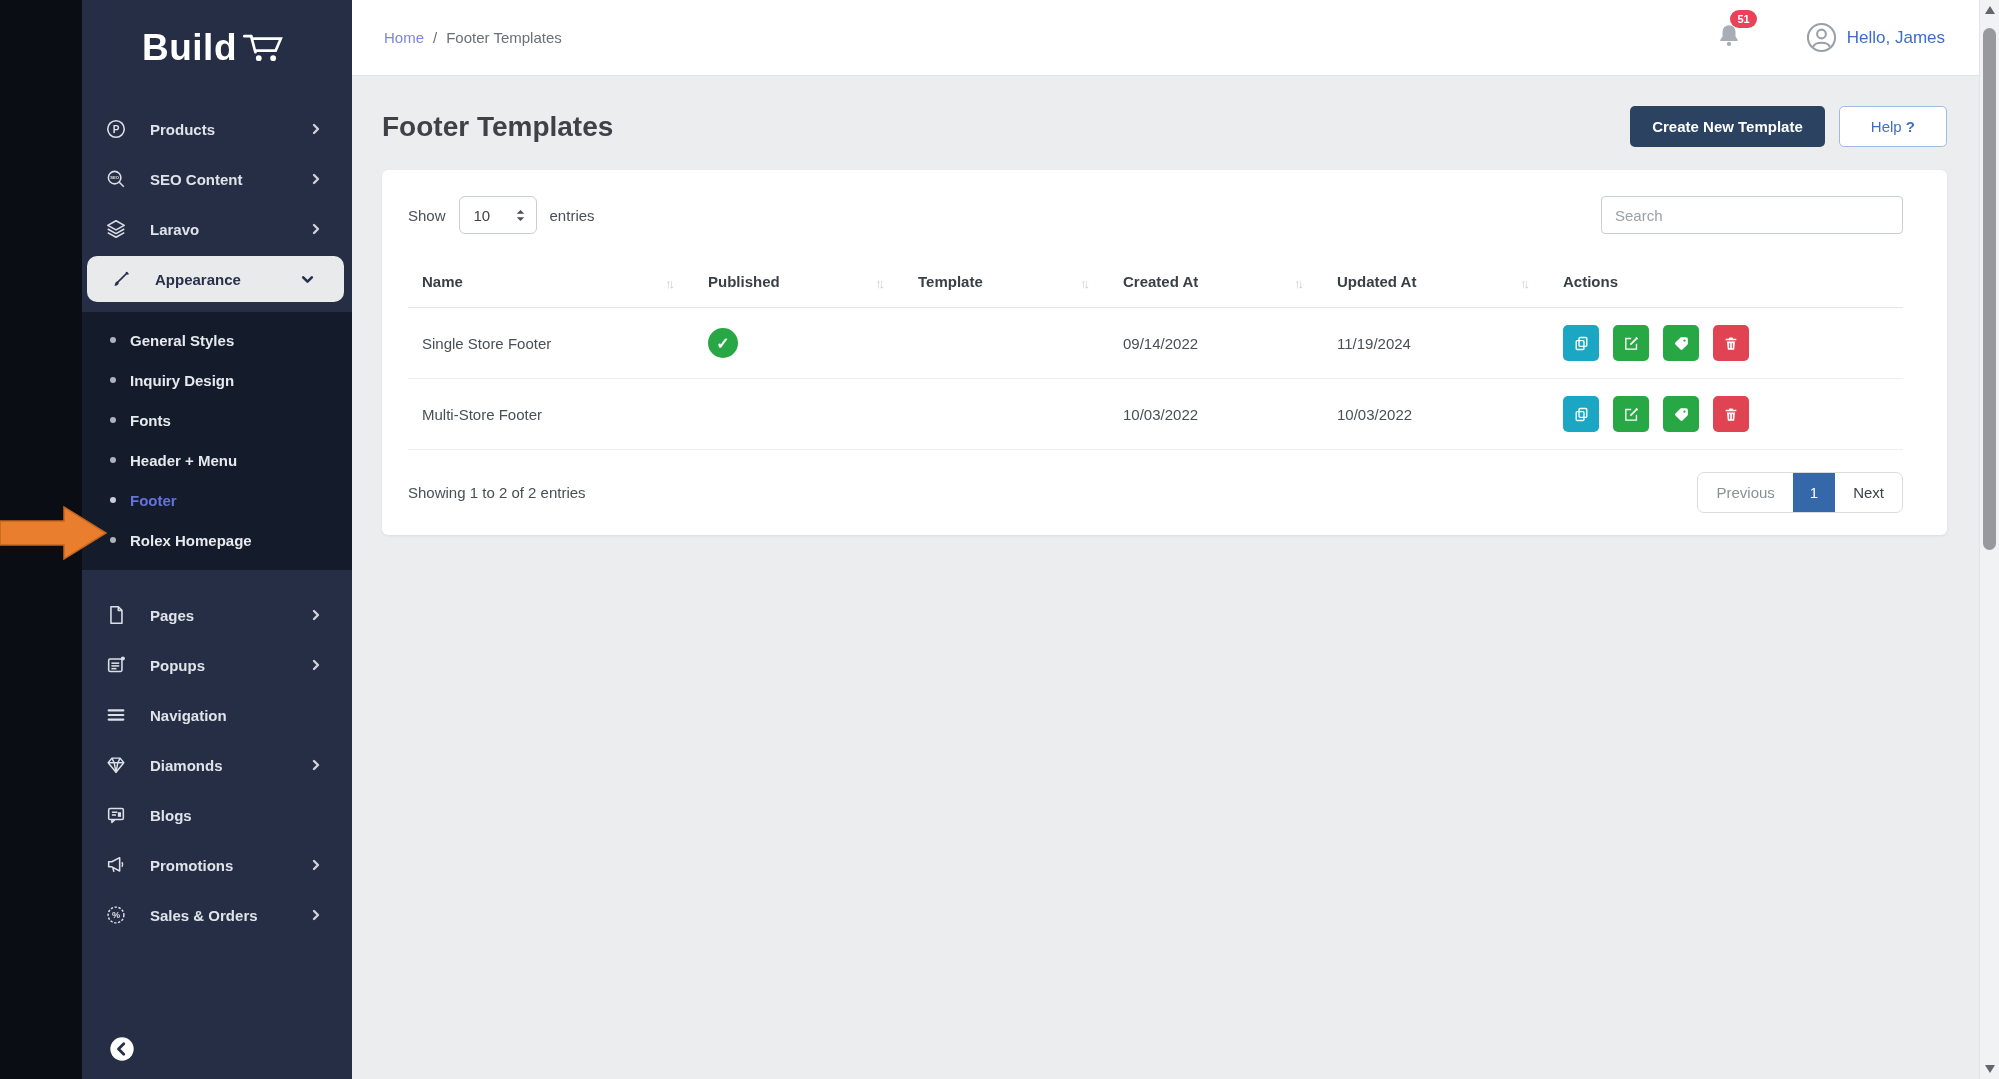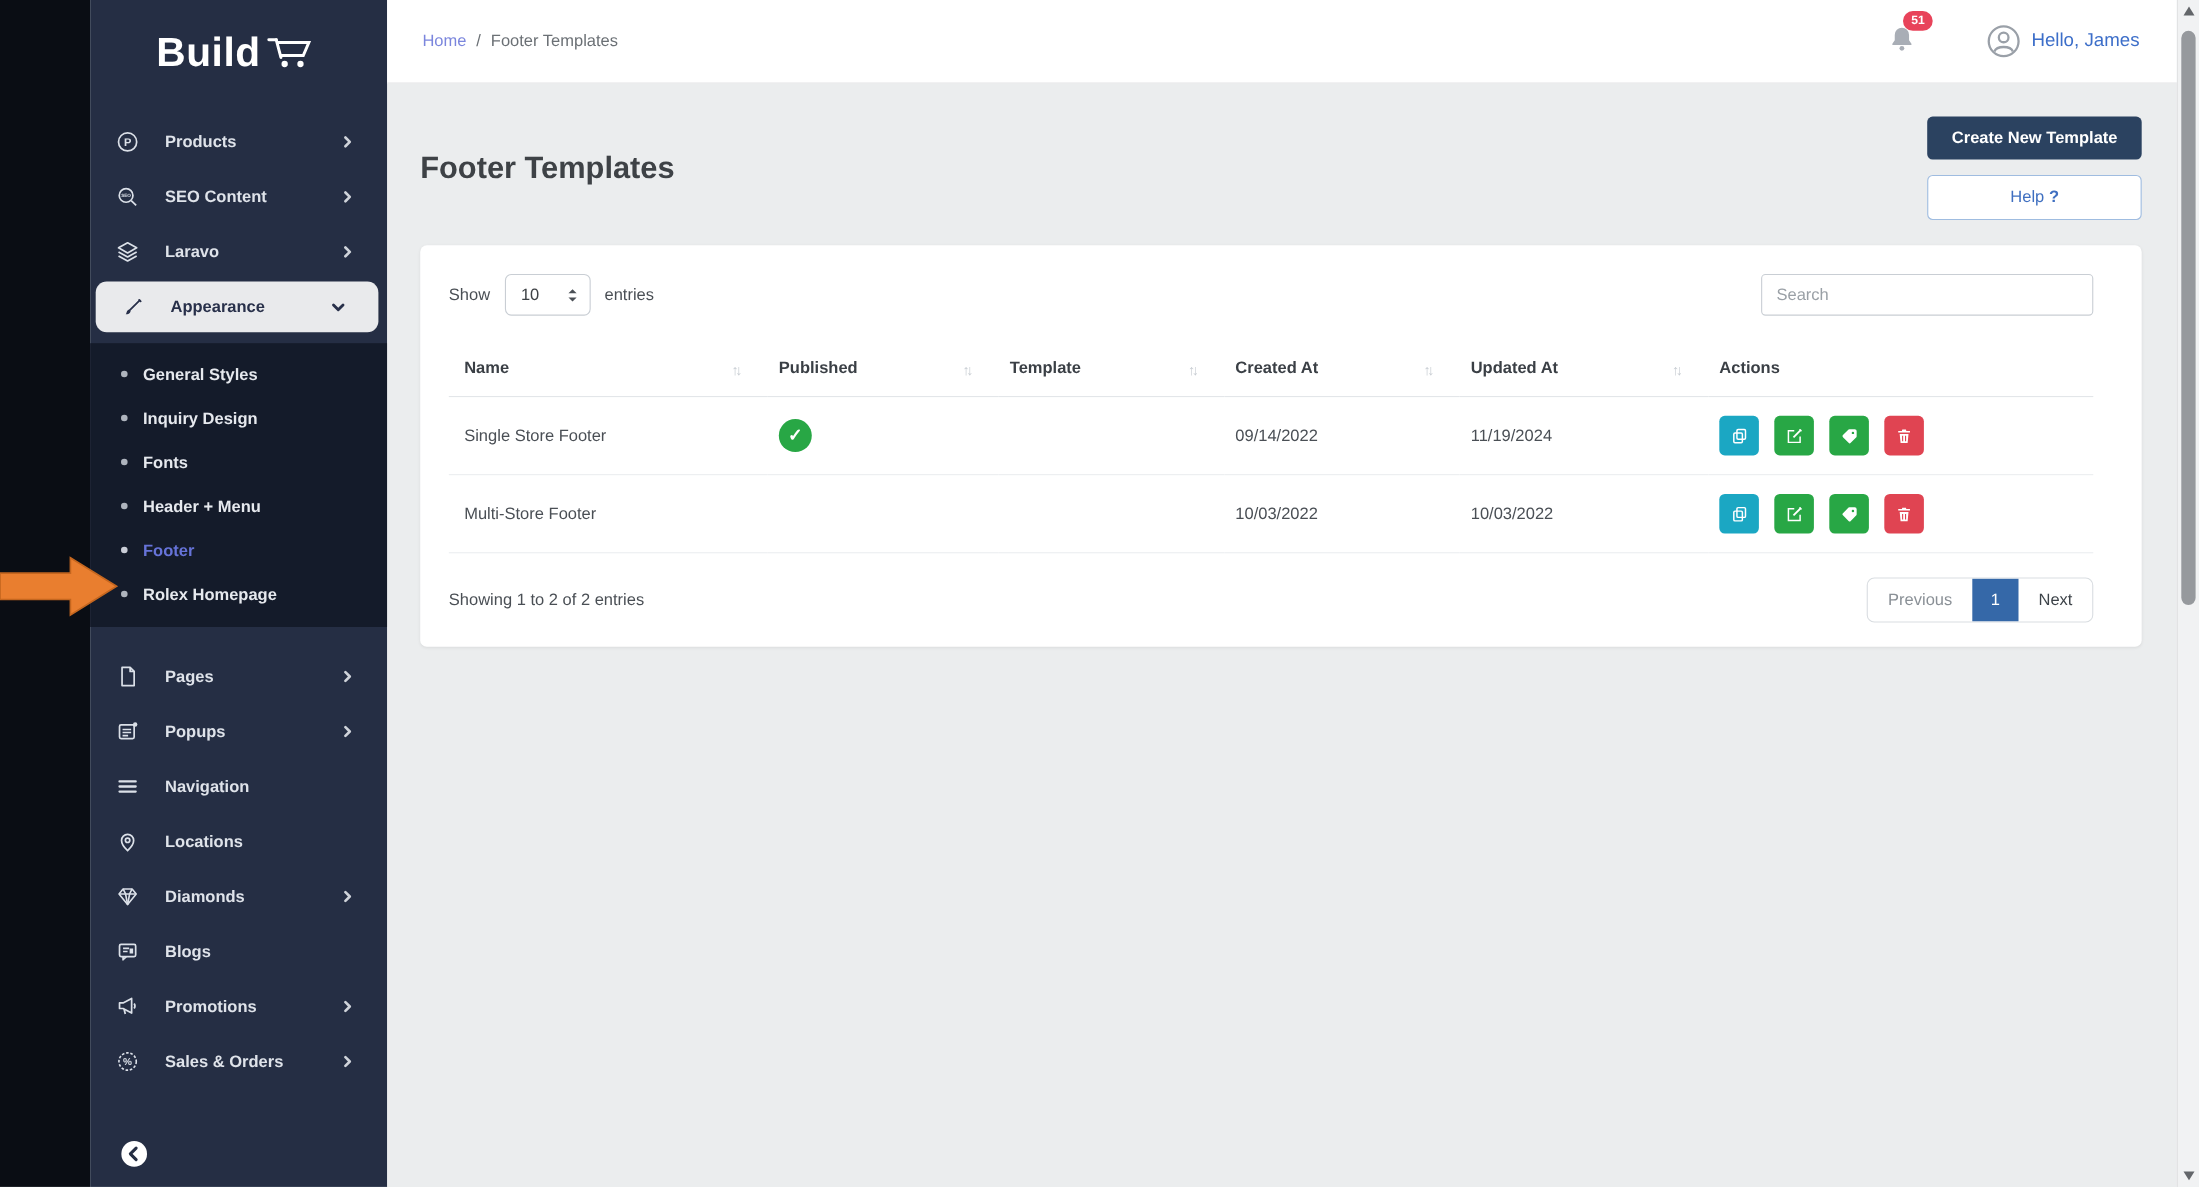--- a/index.html
+++ b/index.html
@@ -36,23 +36,23 @@
   .breadcrumb .home { color:#7b86dd; cursor:pointer; }
   .topbar-right { display:flex; align-items:flex-start; gap:64px; }
   .bell-wrap { position:relative; cursor:pointer; }
   .badge { position:absolute; top:-12px; right:-15px; background:#e8435a; color:#fff; font-size:11px; font-weight:bold; padding:3px 7px; border-radius:10px; }
   .user { display:flex; align-items:center; gap:10px; cursor:pointer; }
   .user-name { font-size:17px; color:#3c6ec9; }
 
   .content { padding:0 32px 0 30px; }
   .title-row { display:flex; align-items:center; justify-content:space-between; margin-top:30px; }
   .page-title { font-size:28px; font-weight:bold; color:#3e4246; }
-  .title-actions { display:flex; gap:14px;flex-direction:column; }
+  .title-actions { display:flex; gap:14px; }
   .btn-create { background:#2b4260; color:#fff; border:none; font-size:15px; font-weight:bold; padding:11px 22px; border-radius:5px; cursor:pointer; font-family:inherit; }
-  .btn-help { background:#fff; color:#3f6fc0; border:1px solid #9fbce0; font-size:15px; padding:11px 8px; border-radius:5px; cursor:pointer; font-family:inherit; }
+  .btn-help { background:#fff; color:#3f6fc0; border:1px solid #9fbce0; font-size:15px; padding:11px 31px; border-radius:5px; cursor:pointer; font-family:inherit; }
   .btn-help b { font-weight:bold; }
 
   .card { background:#fff; border-radius:6px; margin-top:23px; padding:26px 44px 22px 26px; box-shadow:0 1px 3px rgba(0,0,0,.07); }
   .controls-row { display:flex; align-items:center; justify-content:space-between; }
   .show-group { display:flex; align-items:center; gap:13px; font-size:15px; color:#4a4f55; }
   .select-box { width:78px; height:38px; border:1px solid #c9ced4; border-radius:6px; display:flex; align-items:center; justify-content:space-between; padding:0 9px 0 14px; font-size:15px; color:#3e4246; cursor:pointer; background:#fff; }
   .search-input { width:302px; height:38px; border:1px solid #c9ced4; border-radius:4px; padding:0 13px; font-size:15px; color:#444; font-family:inherit; }
   .search-input::placeholder { color:#9aa0a6; }
 
   table { width:100%; border-collapse:collapse; table-layout:fixed; margin-top:27px; }
@@ -229,29 +229,20 @@
       </div>
       <div class="nav-item">
         <span class="nav-icon">
           <svg width="22" height="22" viewBox="0 0 24 24" fill="none" stroke="#dbe0e8" stroke-width="2.3" stroke-linecap="round">
               <path d="M4 7 H20"></path>
               <path d="M4 12 H20"></path>
               <path d="M4 17 H20"></path>
             </svg>
         </span>
         <span class="nav-label">Navigation</span>
-      </div>
-      <div class="nav-item">
-        <span class="nav-icon">
-          <svg width="22" height="22" viewBox="0 0 24 24" fill="none" stroke="#dbe0e8" stroke-width="1.7">
-              <path d="M12 21 C12 21 6 15.5 6 11 a6 6 0 1 1 12 0 c0 4.5-6 10-6 10z"></path>
-              <circle cx="12" cy="10.8" r="2.2"></circle>
-            </svg>
-        </span>
-        <span class="nav-label">Locations</span>
       </div>
       <div class="nav-item">
         <span class="nav-icon">
           <svg width="22" height="22" viewBox="0 0 24 24" fill="none" stroke="#dbe0e8" stroke-width="1.6" stroke-linejoin="round">
               <path d="M7.5 4.5 L3.5 9.5 L12 20 L20.5 9.5 L16.5 4.5 Z"></path>
               <path d="M3.5 9.5 H20.5"></path>
               <path d="M7.5 4.5 L10 9.5 L12 20"></path>
               <path d="M16.5 4.5 L14 9.5 L12 20"></path>
             </svg>
         </span>

